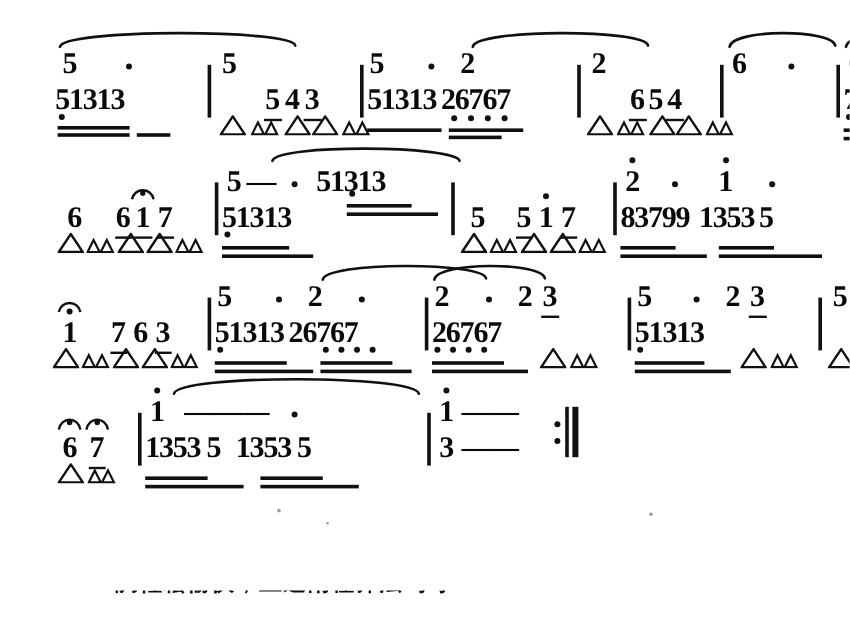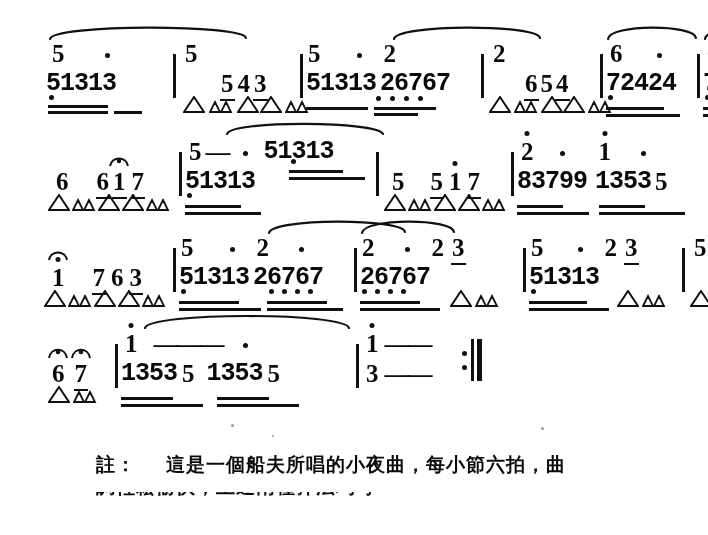--- a/index.html
+++ b/index.html
@@ -43,21 +43,21 @@
   .row-top{height:26px;display:flex;align-items:flex-end;position:relative;}
   .row-bot{height:30px;display:flex;align-items:flex-end;position:relative;}
   .row-beat{height:22px;display:flex;align-items:flex-start;position:relative;}
 
   .num{
     font-family:"Liberation Serif", serif;
     font-size:25px;line-height:24px;font-weight:700;
     letter-spacing:0px;position:relative;display:inline-block;
   }
   .run{
-    font-family:Liberation Mono, monospace;
+    font-family:Liberation Serif, serif;
     font-size:25px;line-height:25px;font-weight:700;letter-spacing:-1px;
     position:relative;display:inline-block;white-space:pre;
   }
   .dash{
     font-size:25px;font-weight:700;line-height:24px;display:inline-block;
     position:relative;
   }
   .dot-sep{
     display:inline-block;width:5px;height:5px;border-radius:50%;
     background:#101010;position:relative;top:-8px;
@@ -265,30 +265,20 @@
 
       <div class="grp" style="width:88px;">
         <div class="arc" style="left:0px;width:92px;top:-18px;">
           <svg width="92" height="18">
               <path d="M2,17 C4,2 88,2 90,16" stroke="#101010" stroke-width="2.2" fill="none" stroke-linecap="round"></path>
             </svg>
         </div>
         <div class="row-top">
           <span class="num" style="margin-left:4px;">6</span>
           <span class="dot-sep" style="margin-left:34px;"></span>
-        </div>
-        <div class="row-bot">
-          <span class="run">72424</span>
-          <div class="beams" style="left:0px;bottom:-9px;">
-            <span style="left:0;width:58px;top:2px;"></span>
-            <span style="left:0;width:74px;top:9px;"></span>
-          </div>
-          <div class="lowdots" style="left:2px;bottom:-4px;">
-            <i></i>
-          </div>
         </div>
         <div class="row-beat"></div>
       </div>
 
       <div class="bar"></div>
 
       <div class="grp" style="width:96px;">
         <div class="arc" style="left:0px;width:84px;top:-18px;">
           <svg width="84" height="18">
               <path d="M2,17 C4,2 80,2 82,16" stroke="#101010" stroke-width="2.2" fill="none" stroke-linecap="round"></path>
@@ -741,23 +731,20 @@
           </span>
         <span class="repeat-bars">
           <b></b>
             <b class="heavy"></b>
         </span>
       </div>
 
     </div>
   </div>
 
-  <div class="note">
-    <span class="lbl">註：</span><span class="gap"></span><span>這是一個船夫所唱的小夜曲，每小節六拍，曲</span>
-  </div>
   <div class="note-clip">
     <div class="inner">調輕鬆愉快，上述兩種彈法均可</div>
   </div>
 
   <span class="speck" style="left:231px;top:424px;width:3px;height:3px;"></span>
   <span class="speck" style="left:541px;top:427px;width:3px;height:3px;"></span>
   <span class="speck" style="left:272px;top:435px;width:2px;height:2px;"></span>
 
 </div>
 

